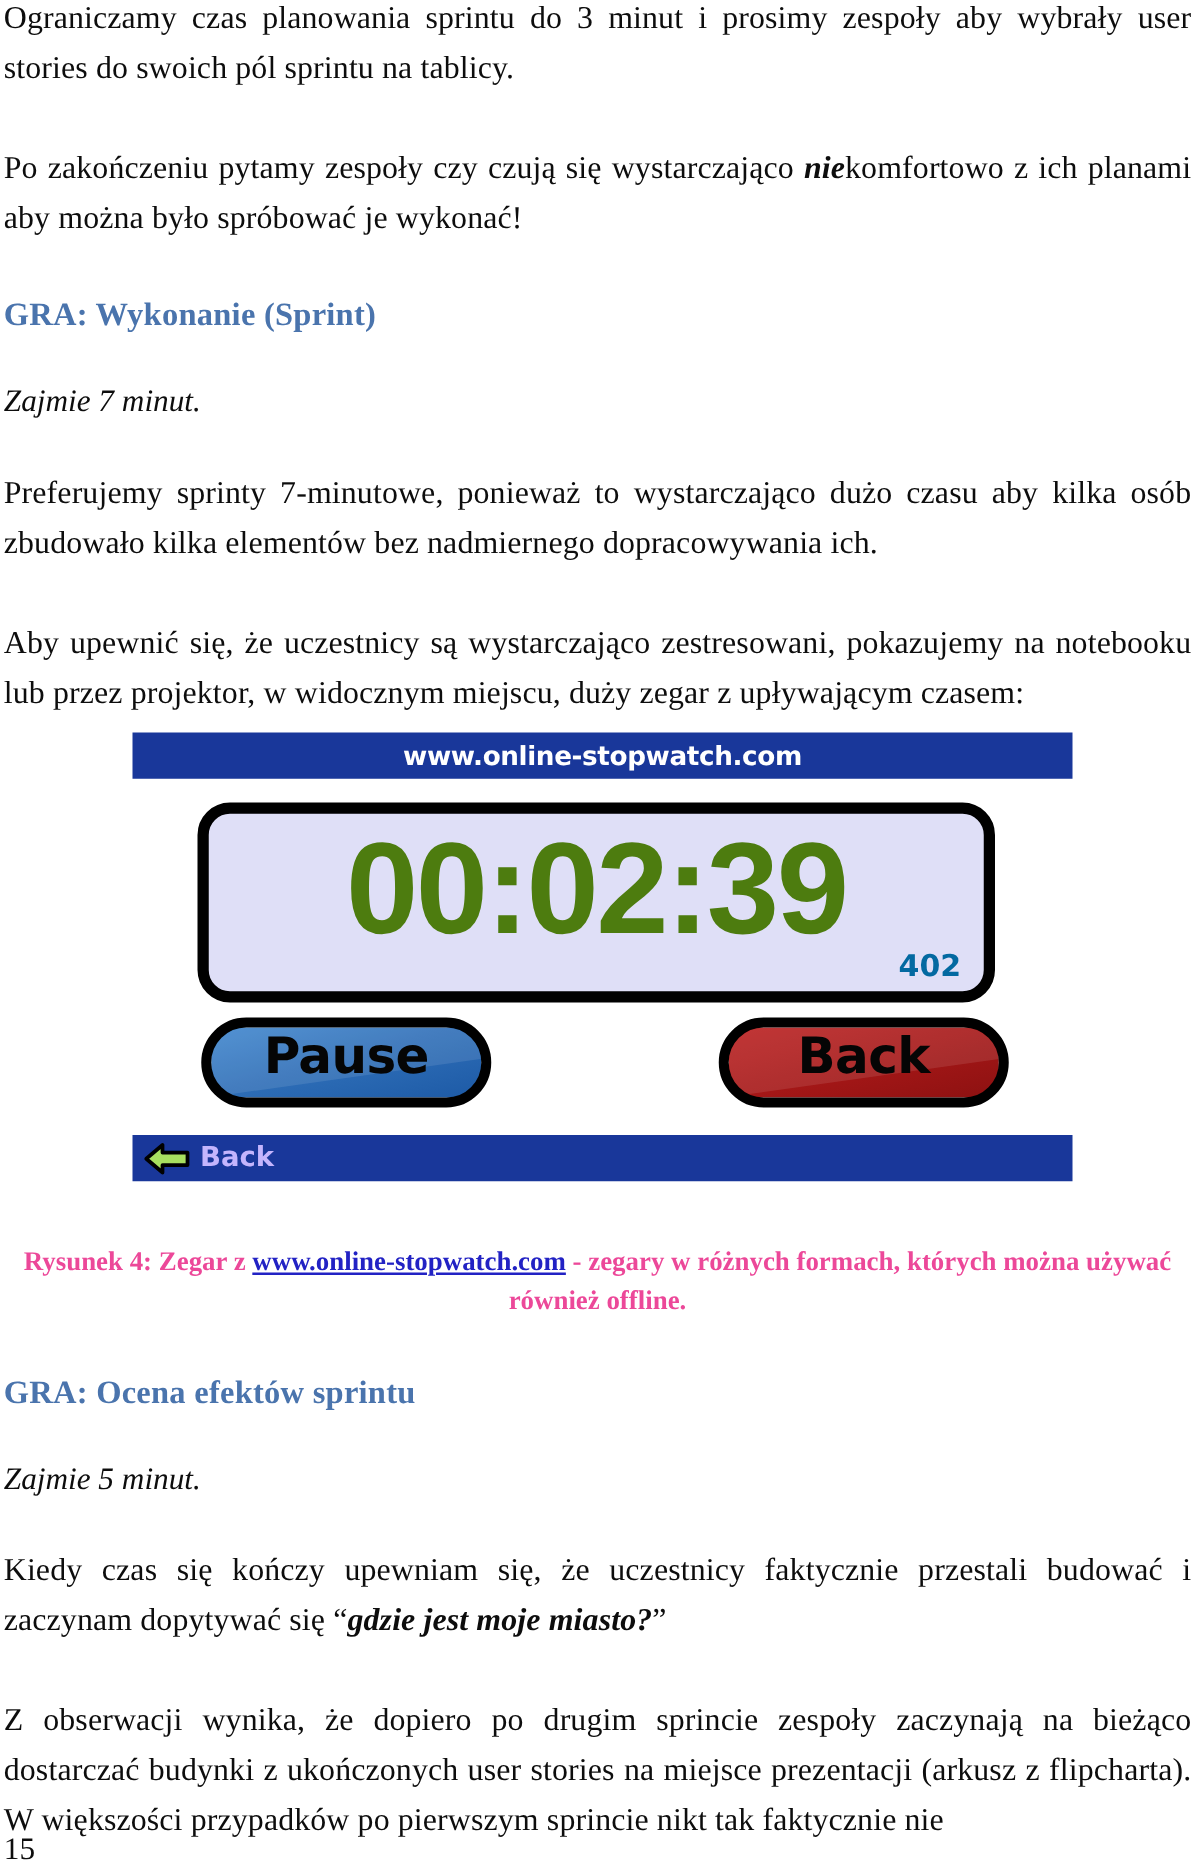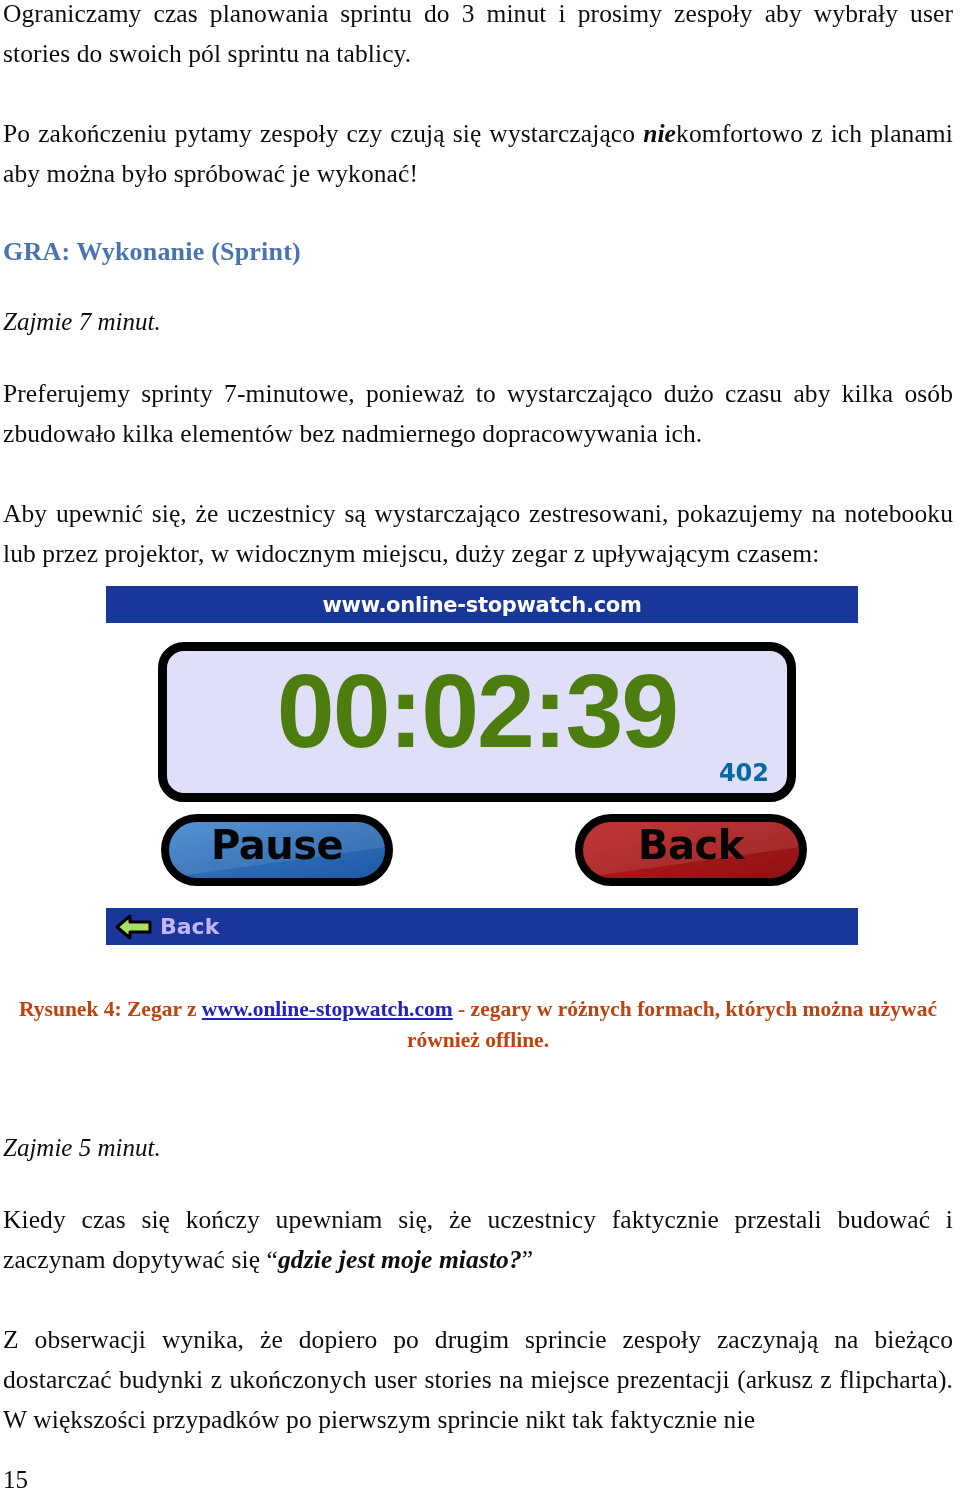--- a/index.html
+++ b/index.html
@@ -198,21 +198,21 @@
 
   
   p.figure-caption {
     margin: 0;
     font-size: 21.5px;
     line-height: 31px;
     font-weight: bold;
     color: #4a6fa5;
     text-align: center;
   }
-  p.figure-caption .cap-lead { color: #c2410c; }
+  p.figure-caption .cap-lead { color: #ec4899; }
   .cap-link {
     color: #2222c4;
     text-decoration: underline;
     font-weight: bold;
   }
 
   .page-number {
     position: absolute;
     left: 3px;
     bottom: 2px;
@@ -276,20 +276,21 @@
           <span class="sw-back-label">Back</span>
         </div>
 
       </div>
     </div>
 
     <p class="figure-caption"><span class="cap-lead">Rysunek 4: Zegar z </span><a class="cap-link" href="#">www.online-stopwatch.com</a><span class="cap-lead"> - zegary w różnych formach, których można używać również offline.</span></p>
 
     <div class="spacer-lg"></div>
 
+    <h2 class="section-heading">GRA: Ocena efektów sprintu</h2>
 
     <div class="spacer-md"></div>
 
     <p class="italic-note">Zajmie 5 minut.</p>
 
     <div class="spacer-md"></div>
 
     <p class="body-text"><span>Kiedy czas się kończy upewniam się, że uczestnicy faktycznie przestali budować i zaczynam dopytywać się “</span><em class="inline-italic">gdzie jest moje miasto?</em><span>”</span></p>
 
     <div class="spacer-lg"></div>

